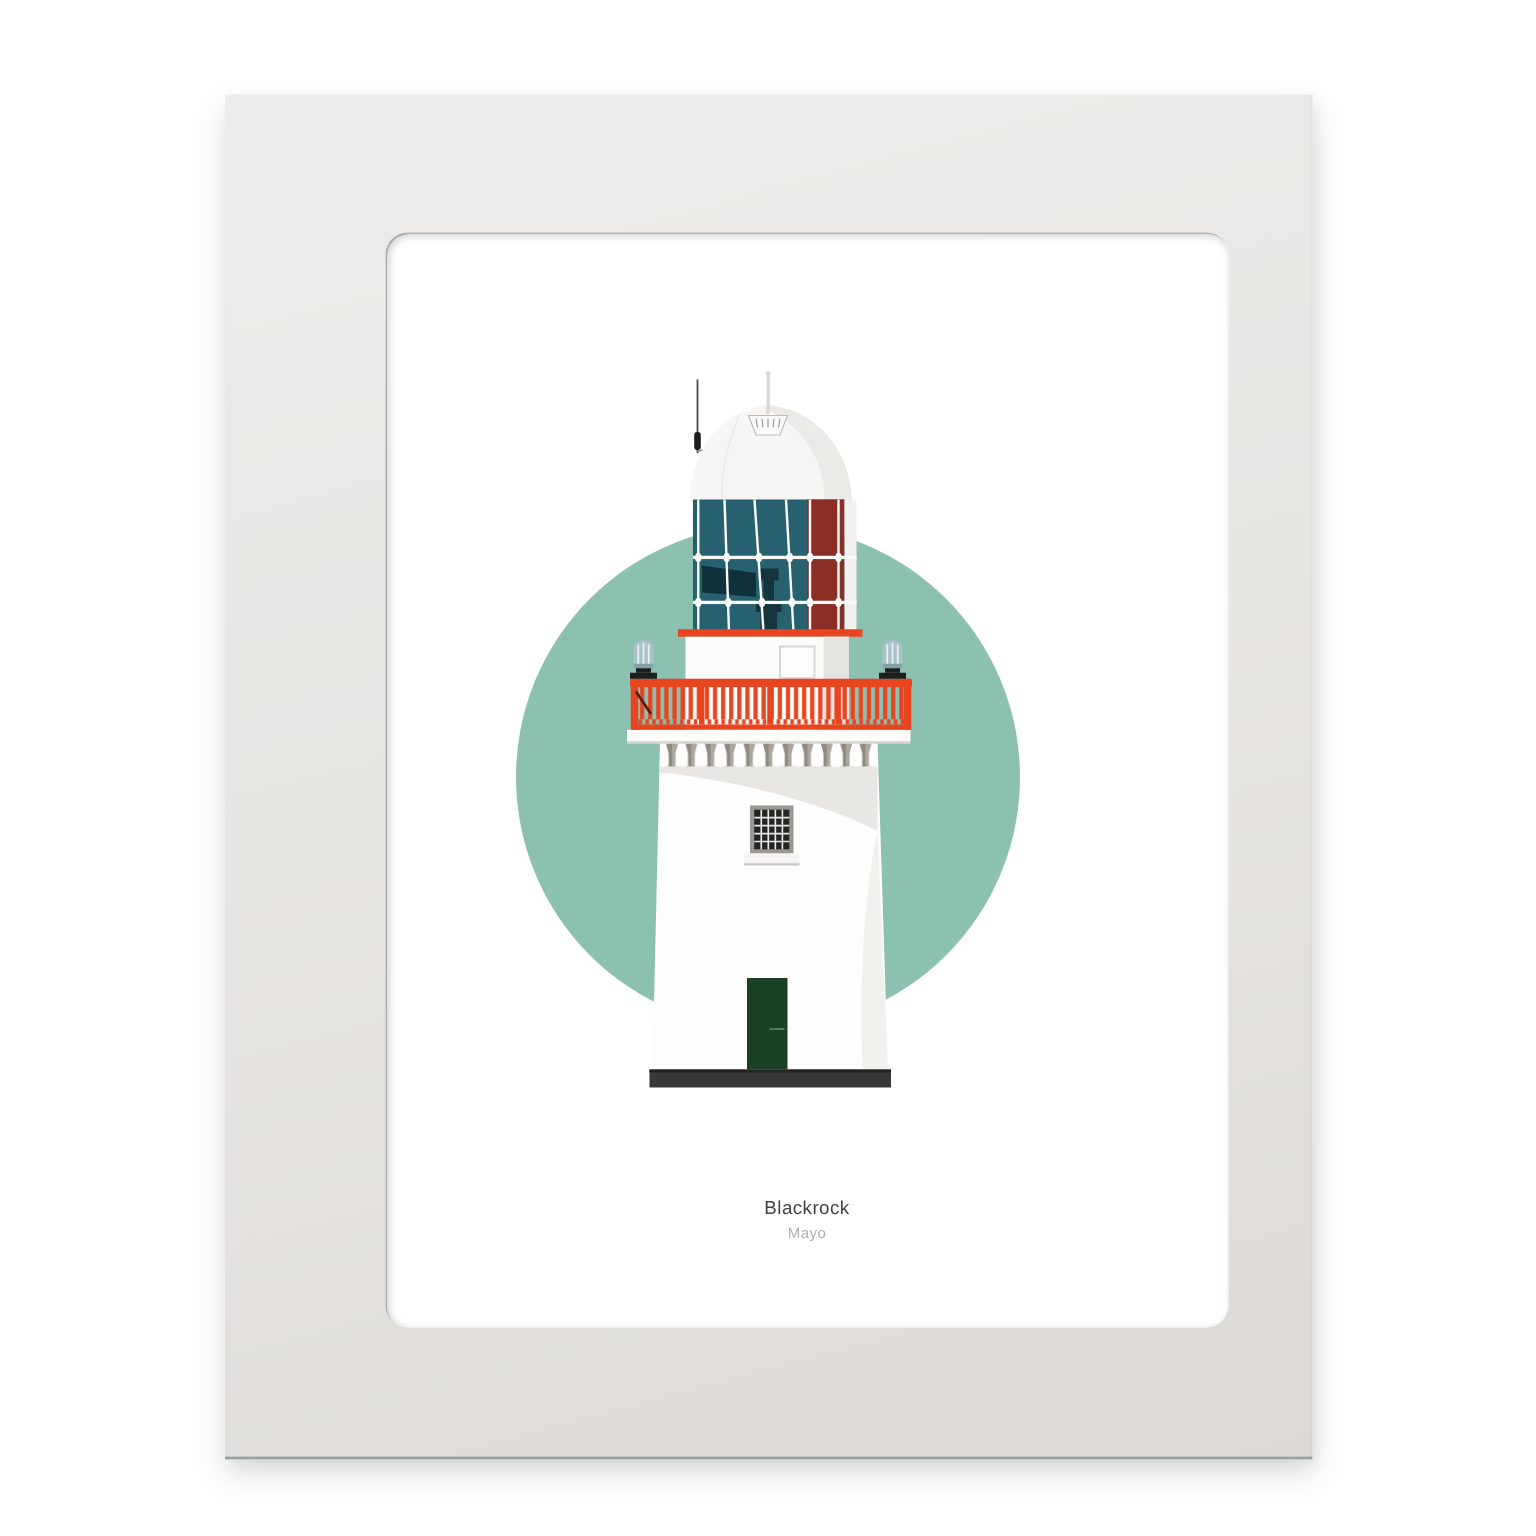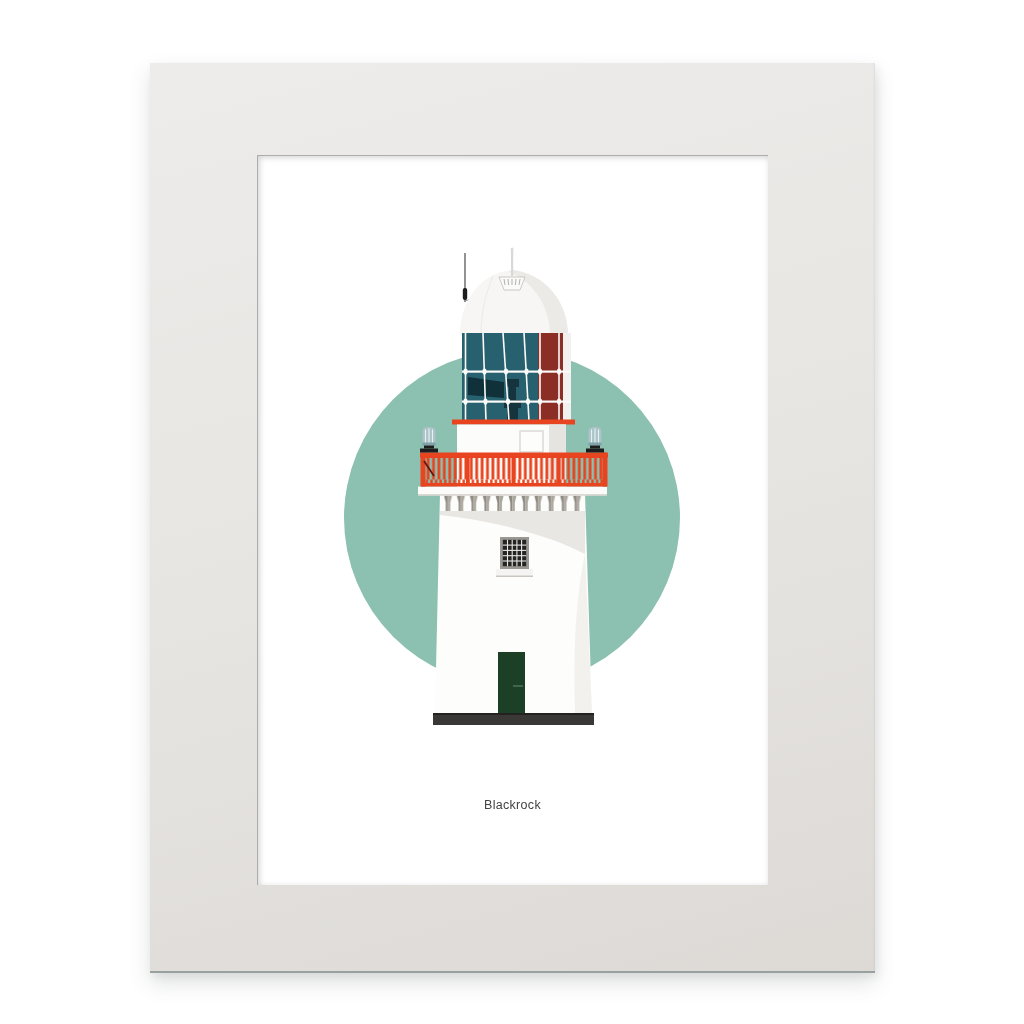--- a/index.html
+++ b/index.html
@@ -9,25 +9,26 @@
     font-family:"Liberation Sans", sans-serif;
   }
   .frame{
     position:absolute;left:150px;top:63px;width:725px;height:908px;
     background:linear-gradient(165deg,#edecea 0%,#e8e6e3 45%,#ddDad6 100%);
     border-bottom:2px solid #97a1a0;
     box-shadow:0 10px 20px rgba(70,76,76,.16), 3px 4px 8px rgba(70,76,76,.08),
                inset -2px 0 2px -1px rgba(0,0,0,.05);
   }
   .opening{
-    position:absolute;left:107px;top:92px;width:511px;height:730px;
+    position:absolute;left:107px;top:92px;width:562px;height:730px;
     background:var(--p-paper,#fff);
     box-shadow:inset 1px 1px 0 var(--p-mat_bevel,#aeadab),
                inset 2px 2px 6px rgba(90,90,88,.30),
                inset -1px -1px 0 rgba(255,255,255,.85);
+    border-radius:15px;
   }
   .art{position:absolute;left:0;top:0;width:511px;height:730px;display:block;}
   .caption{position:absolute;left:0;width:100%;text-align:center;pointer-events:none;}
   .title{top:642px;font-size:12.5px;line-height:16px;letter-spacing:.3px;color:var(--p-title,#424244);}
   .county{top:661px;font-size:10px;line-height:13px;letter-spacing:.3px;color:var(--p-county,#b0b0b2);}
 
   
   .f-circle{fill:var(--p-circle,#8cc0b0);}
   .f-glass{fill:var(--p-glass,#27616f);}
   .f-panelred{fill:var(--p-panel_red,#8b2f26);}
@@ -201,14 +202,15 @@
             <line x1="338" y1="273.5" x2="338" y2="288"></line>
             <line x1="341.5" y1="274.5" x2="341.5" y2="288"></line>
         </g>
         <rect x="331.5" y="287.5" width="13" height="3" fill="#7fa3a8"></rect>
         <rect x="333" y="290.5" width="10" height="3" fill="#1e1e1e"></rect>
         <rect x="329" y="293.5" width="18" height="4" fill="#1e1e1e"></rect>
       </g>
     </svg>
 
     <div class="caption title">Blackrock</div>
+    <div class="caption county">Mayo</div>
   </div>
 </div>
 
 </body></html>

